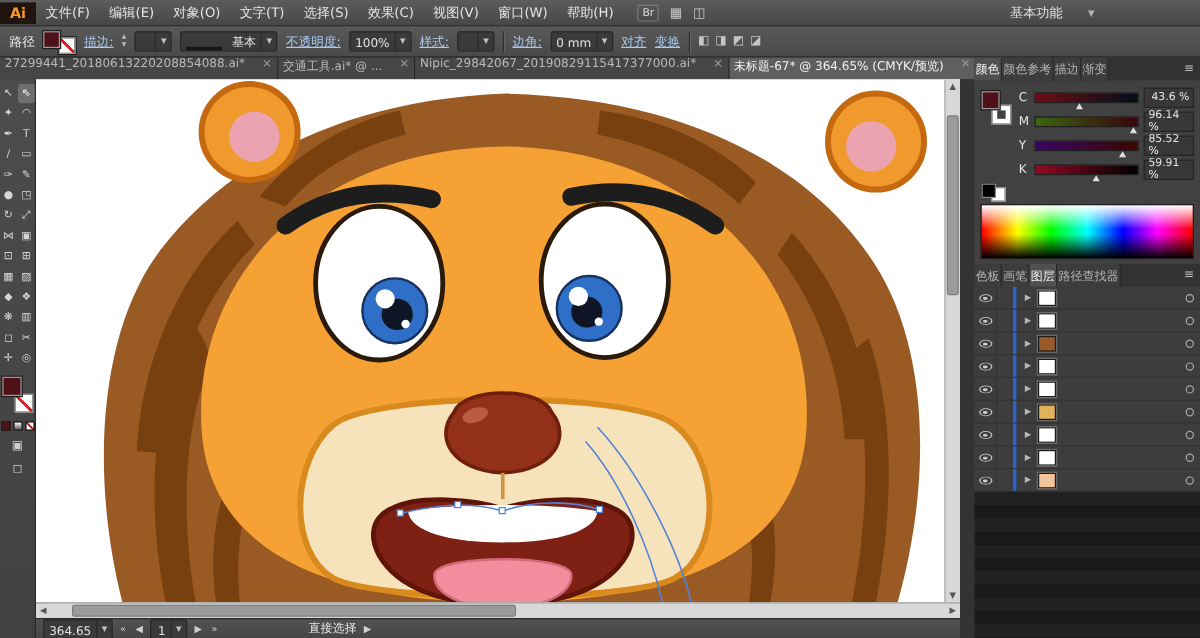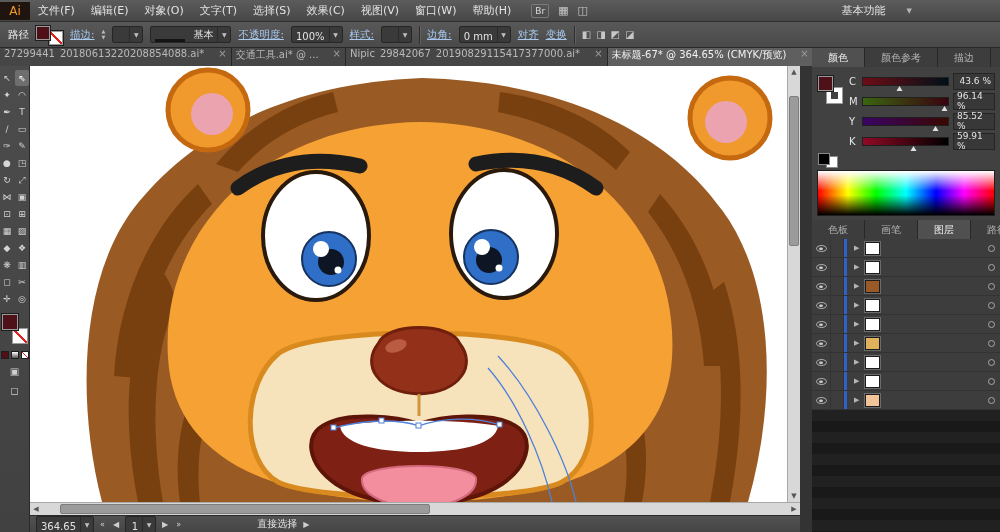--- a/index.html
+++ b/index.html
@@ -1,20 +1,20 @@
 <!DOCTYPE html>
 <html><head>
 <meta charset="utf-8">
 <style>
 *{margin:0;padding:0;box-sizing:border-box}
 body{background:#2b2b2b}
 .app{position:relative;width:1000px;height:532px;background:#3c3c3c;font-family:"DejaVu Sans","Liberation Sans",sans-serif;color:#ddd;overflow:hidden;user-select:none}
 
 .menubar{position:absolute;top:0;left:0;right:0;height:22px;background:linear-gradient(#5c5c5c,#474747);display:flex;align-items:center;border-bottom:1px solid #2d2d2d}
-.ai-logo{width:30px;height:18px;background:#20150e;color:#f49b2a;font-weight:normal;font-size:12px;display:flex;align-items:center;justify-content:center}
+.ai-logo{width:30px;height:18px;background:#20150e;color:#f49b2a;font-weight:bold;font-size:12px;display:flex;align-items:center;justify-content:center}
 .menu-item{padding:0 8px;font-size:11px;color:#e3e3e3;line-height:22px}
 .mb-icons{display:flex;align-items:center;gap:9px;margin-left:12px}
 .br-badge{font-size:9px;border:1px solid #7a7a7a;border-radius:2px;padding:0 3px;color:#ddd;line-height:12px}
 .mbicon{font-size:11px;color:#c8c8c8}
 .workspace{margin-left:auto;margin-right:88px;display:flex;gap:21px;align-items:center;font-size:11px;color:#e0e0e0}
 .caret{font-size:7px;color:#b5b5b5}
 
 .controlbar{position:absolute;top:22px;left:0;right:0;height:26px;background:linear-gradient(#585858,#4a4a4a);border-bottom:1px solid #282828;display:flex;align-items:center;gap:7px;padding:0 8px;font-size:10.5px}
 .cb-label{color:#ededed}
 .cb-link{color:#a9c9ef;text-decoration:underline}
@@ -62,21 +62,21 @@
 .hs-arrow{position:absolute;top:0;bottom:0;width:12px;display:flex;align-items:center;justify-content:center}
 .hs-left{left:0}.hs-right{right:0}
 .hs-thumb{position:absolute;top:1px;bottom:1px;left:30px;width:370px;background:#9b9b9b;border:1px solid #7d7d7d;border-radius:2px}
 
 .statusbar{position:absolute;top:515px;left:30px;width:770px;height:17px;background:linear-gradient(#525252,#454545);border-top:1px solid #2a2a2a;display:flex;align-items:center;gap:4px;padding:4px 6px;font-size:10px}
 .sb-btn{font-size:8px;color:#cfcfcf;padding:0 2px}
 .sb-tool{margin-left:70px;color:#e6e6e6}
 
 .rightdock{position:absolute;top:48px;left:812px;width:188px;bottom:0;background:#414141;display:flex;flex-direction:column}
 .ptabs{height:19px;background:#323232;display:flex;align-items:stretch;font-size:10px;flex-shrink:0}
-.ptab{padding:0 16px;display:flex;align-items:center;color:#b2b2b2;border-right:1px solid #282828;background:#3d3d3d;white-space:nowrap}
+.ptab{padding:0 1px;display:flex;align-items:center;color:#b2b2b2;border-right:1px solid #282828;background:#3d3d3d;white-space:nowrap}
 .ptab.active{background:#505050;color:#f2f2f2}
 .pmenu{margin-left:auto;color:#c0c0c0;padding:0 5px;display:flex;align-items:center;font-size:10px}
 .cp-body{display:flex;padding:7px 5px 2px 5px;gap:5px;flex-shrink:0}
 .fs-ind{position:relative;width:27px;height:42px}
 .fs-fill{position:absolute;top:2px;left:1px;width:15px;height:15px;background:#4f1118;border:1px solid #999;box-shadow:0 0 0 1px #1d1d1d;z-index:2}
 .fs-stroke{position:absolute;top:14px;left:10px;width:15px;height:15px;border:4px solid #fff;outline:1px solid #999;background:#414141}
 .sliders{flex:1;display:flex;flex-direction:column;gap:6px}
 .cslider{display:flex;align-items:center;gap:4px;height:14px}
 .ch{width:9px;font-size:10px;color:#e6e6e6}
 .track{position:relative;flex:1;height:9px;border:1px solid #1f1f1f}

